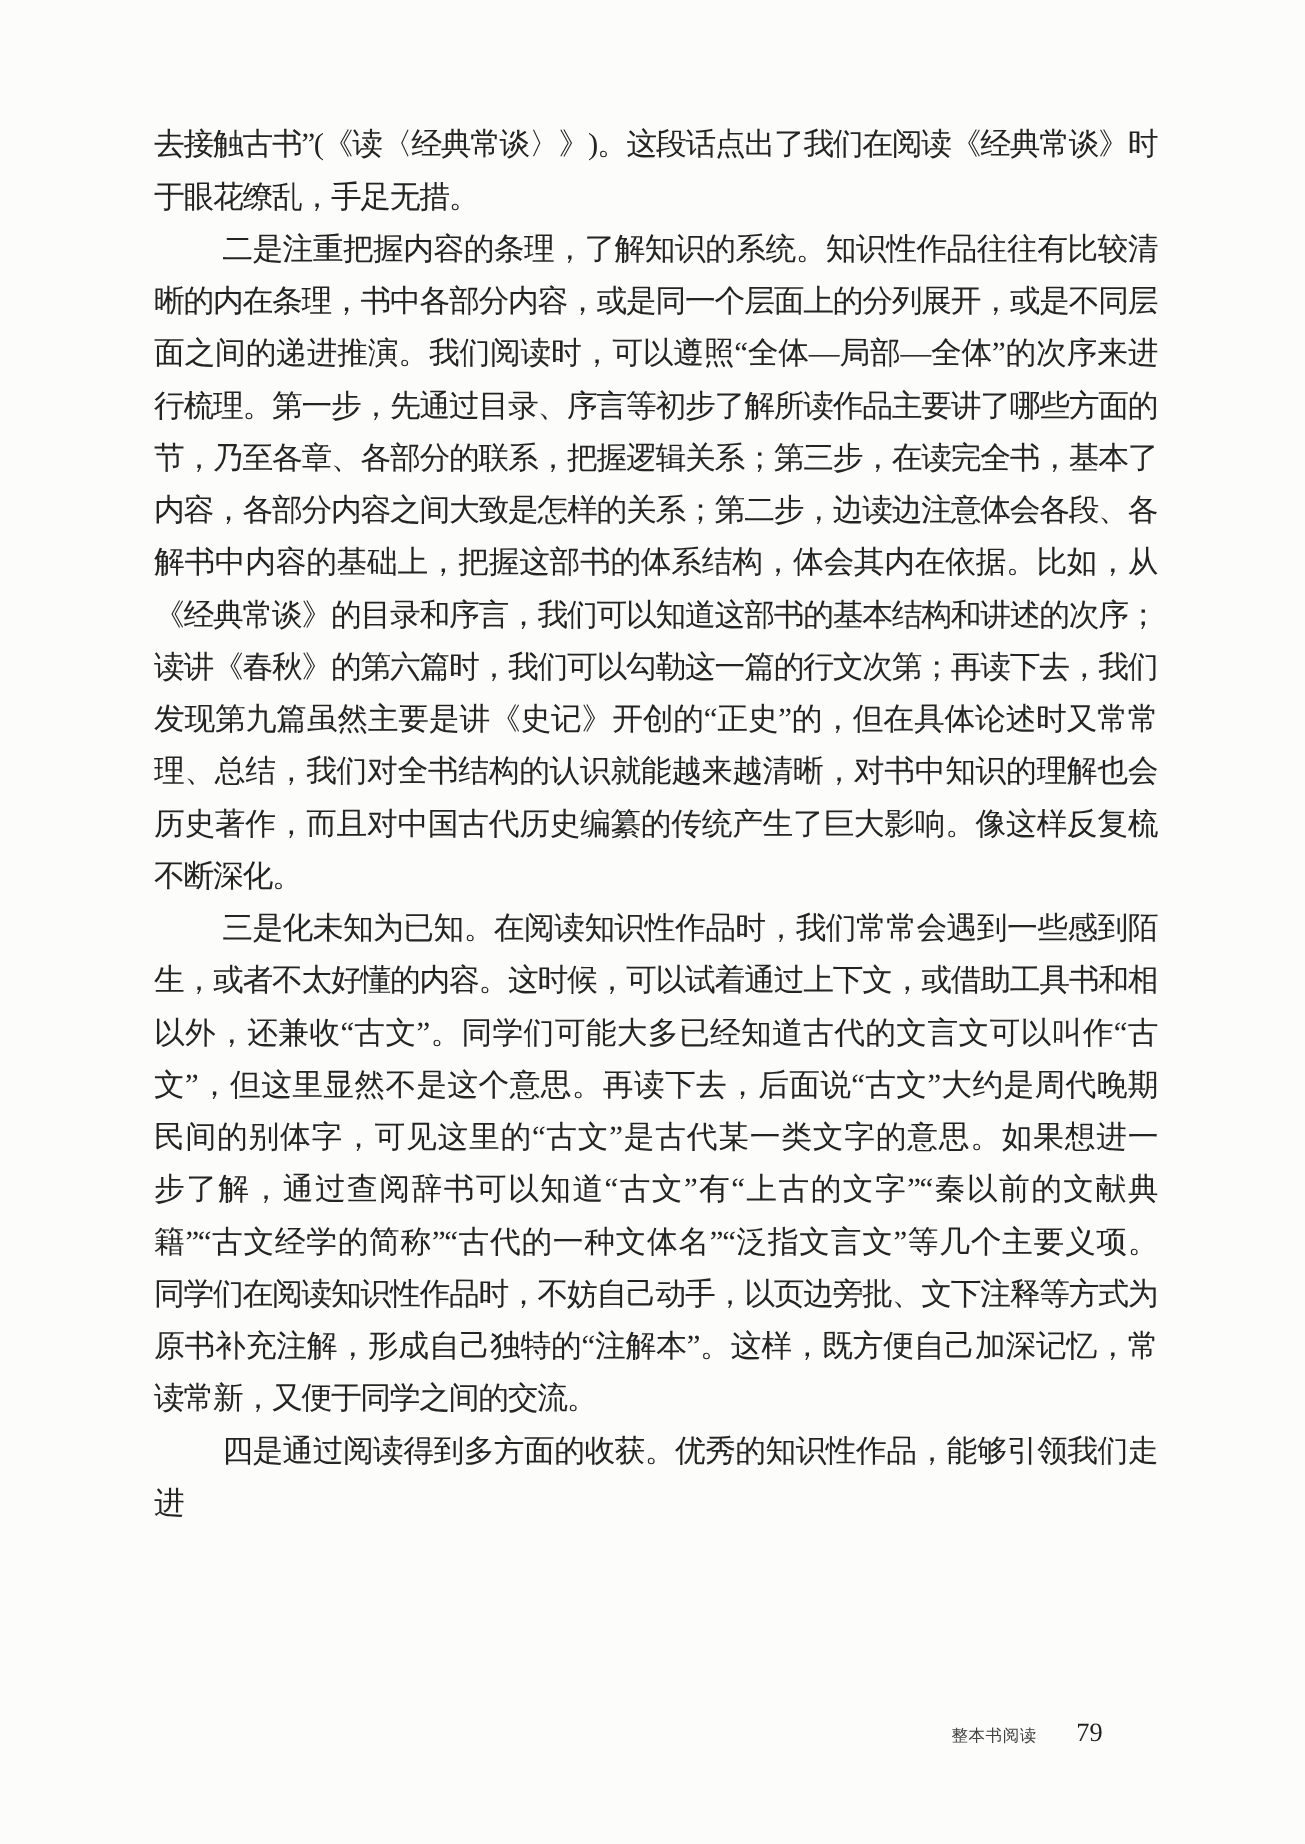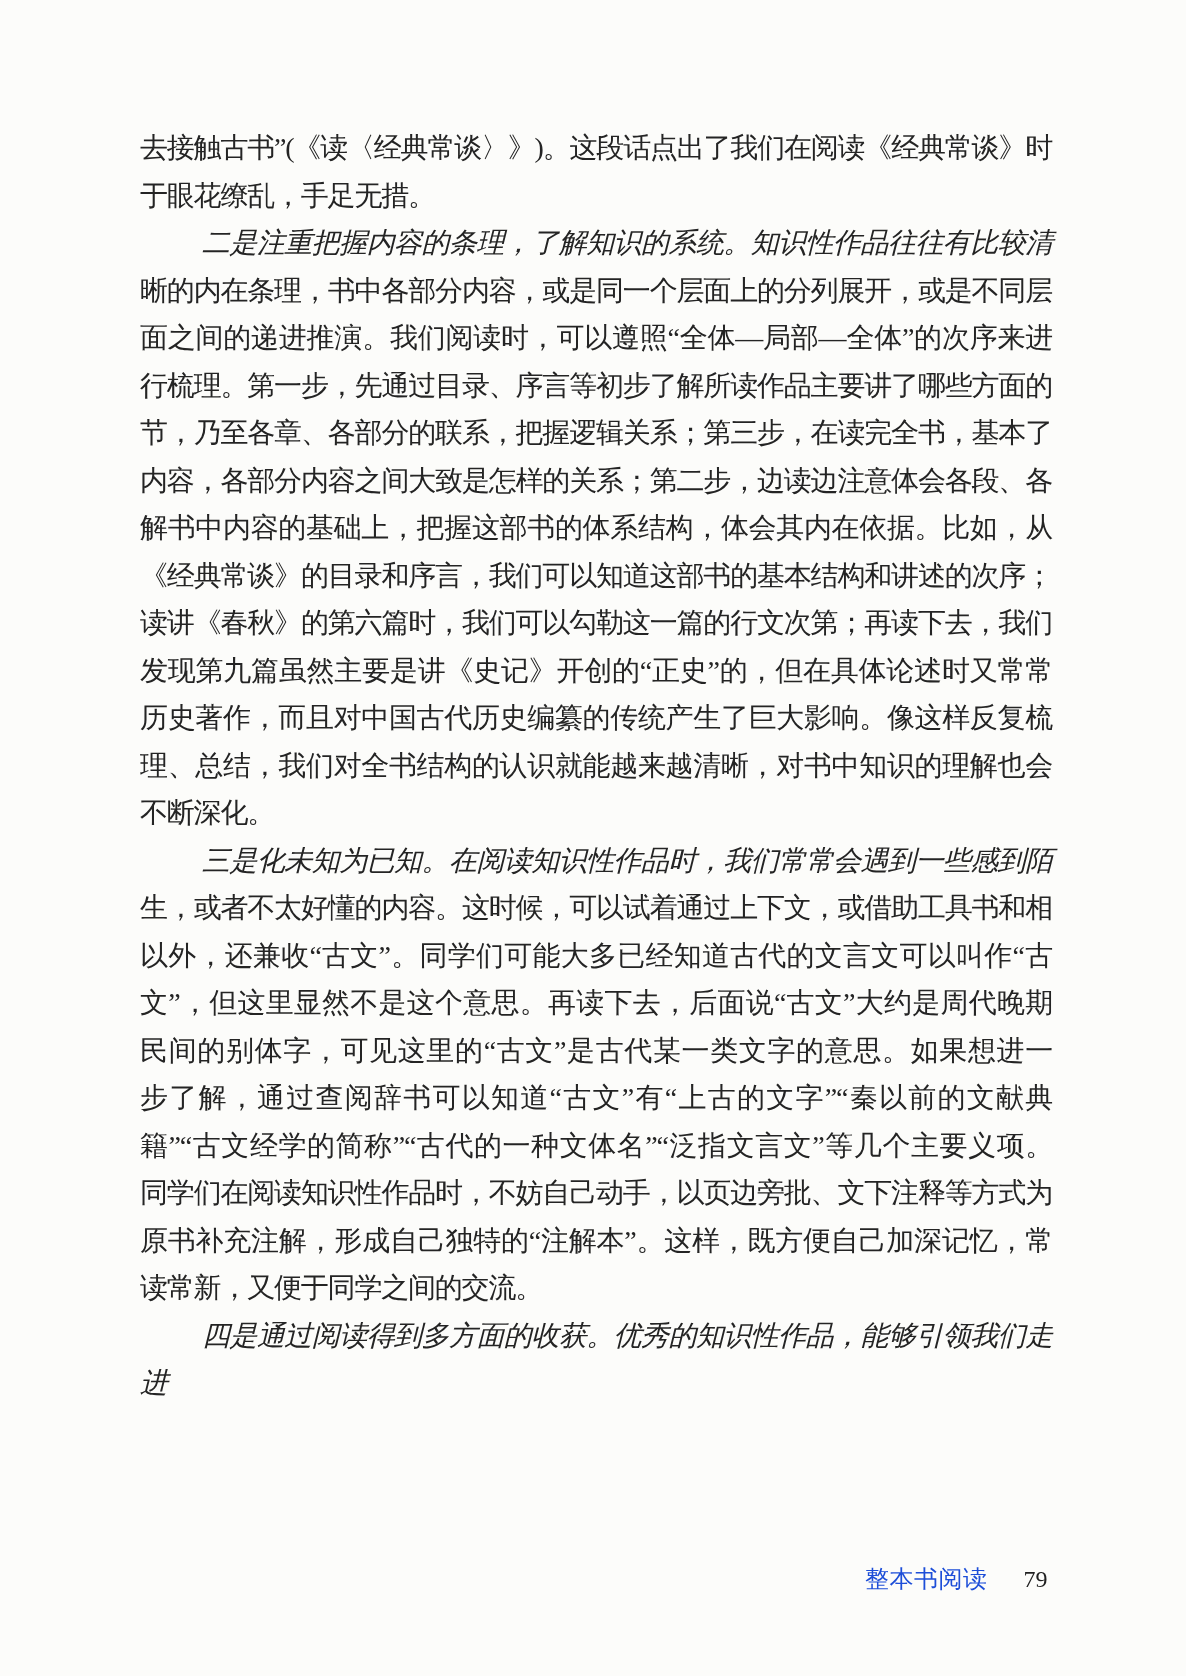--- a/index.html
+++ b/index.html
@@ -15,52 +15,51 @@
     font-family: "Liberation Serif", "DejaVu Serif", serif;
     overflow: hidden;
   }
   .page {
     position: absolute;
     inset: 0;
   }
   .text-block {
     position: absolute;
     left: 140px;
-    top: 124px;
+    top: 108px;
     width: 912px;
   }
   .line {
     font-size: 28px;
     letter-spacing: -1.2px;
     line-height: 47.5px;
     height: 47.5px;
     white-space: normal;
     text-align: justify;
     text-align-last: justify;
     text-justify: inter-character;
   }
   .line.end {
     text-align: center;
     text-align-last: left;
   }
   .line.start {
     text-indent: 62px;
-    font-style: italic;
   }
   .footer {
     position: absolute;
     top: 1563px;
     left: 865px;
     display: flex;
     align-items: baseline;
   }
   .footer .section {
-    font-size: 24px;
+    font-size: 15px;
     letter-spacing: 0.5px;
-    color: #1d4ed8;
+    color: #404040;
   }
   .footer .pagenum {
     font-size: 24px;
     margin-left: 36px;
     color: #1f1f1f;
   }
 </style>
 </head>
 <body>
 
@@ -73,22 +72,22 @@
       <div class="line start">二是注重把握内容的条理，了解知识的系统。知识性作品往往有比较清</div>
       <div class="line cont">晰的内在条理，书中各部分内容，或是同一个层面上的分列展开，或是不同层</div>
       <div class="line cont">面之间的递进推演。我们阅读时，可以遵照“全体—局部—全体”的次序来进</div>
       <div class="line cont">行梳理。第一步，先通过目录、序言等初步了解所读作品主要讲了哪些方面的</div>
       <div class="line cont">节，乃至各章、各部分的联系，把握逻辑关系；第三步，在读完全书，基本了</div>
       <div class="line cont">内容，各部分内容之间大致是怎样的关系；第二步，边读边注意体会各段、各</div>
       <div class="line cont">解书中内容的基础上，把握这部书的体系结构，体会其内在依据。比如，从</div>
       <div class="line cont">《经典常谈》的目录和序言，我们可以知道这部书的基本结构和讲述的次序；</div>
       <div class="line cont">读讲《春秋》的第六篇时，我们可以勾勒这一篇的行文次第；再读下去，我们</div>
       <div class="line cont">发现第九篇虽然主要是讲《史记》开创的“正史”的，但在具体论述时又常常</div>
+      <div class="line cont">理、总结，我们对全书结构的认识就能越来越清晰，对书中知识的理解也会</div>
       <div class="line cont">历史著作，而且对中国古代历史编纂的传统产生了巨大影响。像这样反复梳</div>
-      <div class="line cont">理、总结，我们对全书结构的认识就能越来越清晰，对书中知识的理解也会</div>
       <div class="line end">不断深化。</div>
       <div class="line start">三是化未知为已知。在阅读知识性作品时，我们常常会遇到一些感到陌</div>
       <div class="line cont">生，或者不太好懂的内容。这时候，可以试着通过上下文，或借助工具书和相</div>
       <div class="line cont">以外，还兼收“古文”。同学们可能大多已经知道古代的文言文可以叫作“古</div>
       <div class="line cont">文”，但这里显然不是这个意思。再读下去，后面说“古文”大约是周代晚期</div>
       <div class="line cont">民间的别体字，可见这里的“古文”是古代某一类文字的意思。如果想进一</div>
       <div class="line cont">步了解，通过查阅辞书可以知道“古文”有“上古的文字”“秦以前的文献典</div>
       <div class="line cont">籍”“古文经学的简称”“古代的一种文体名”“泛指文言文”等几个主要义项。</div>
       <div class="line cont">同学们在阅读知识性作品时，不妨自己动手，以页边旁批、文下注释等方式为</div>
       <div class="line cont">原书补充注解，形成自己独特的“注解本”。这样，既方便自己加深记忆，常</div>

